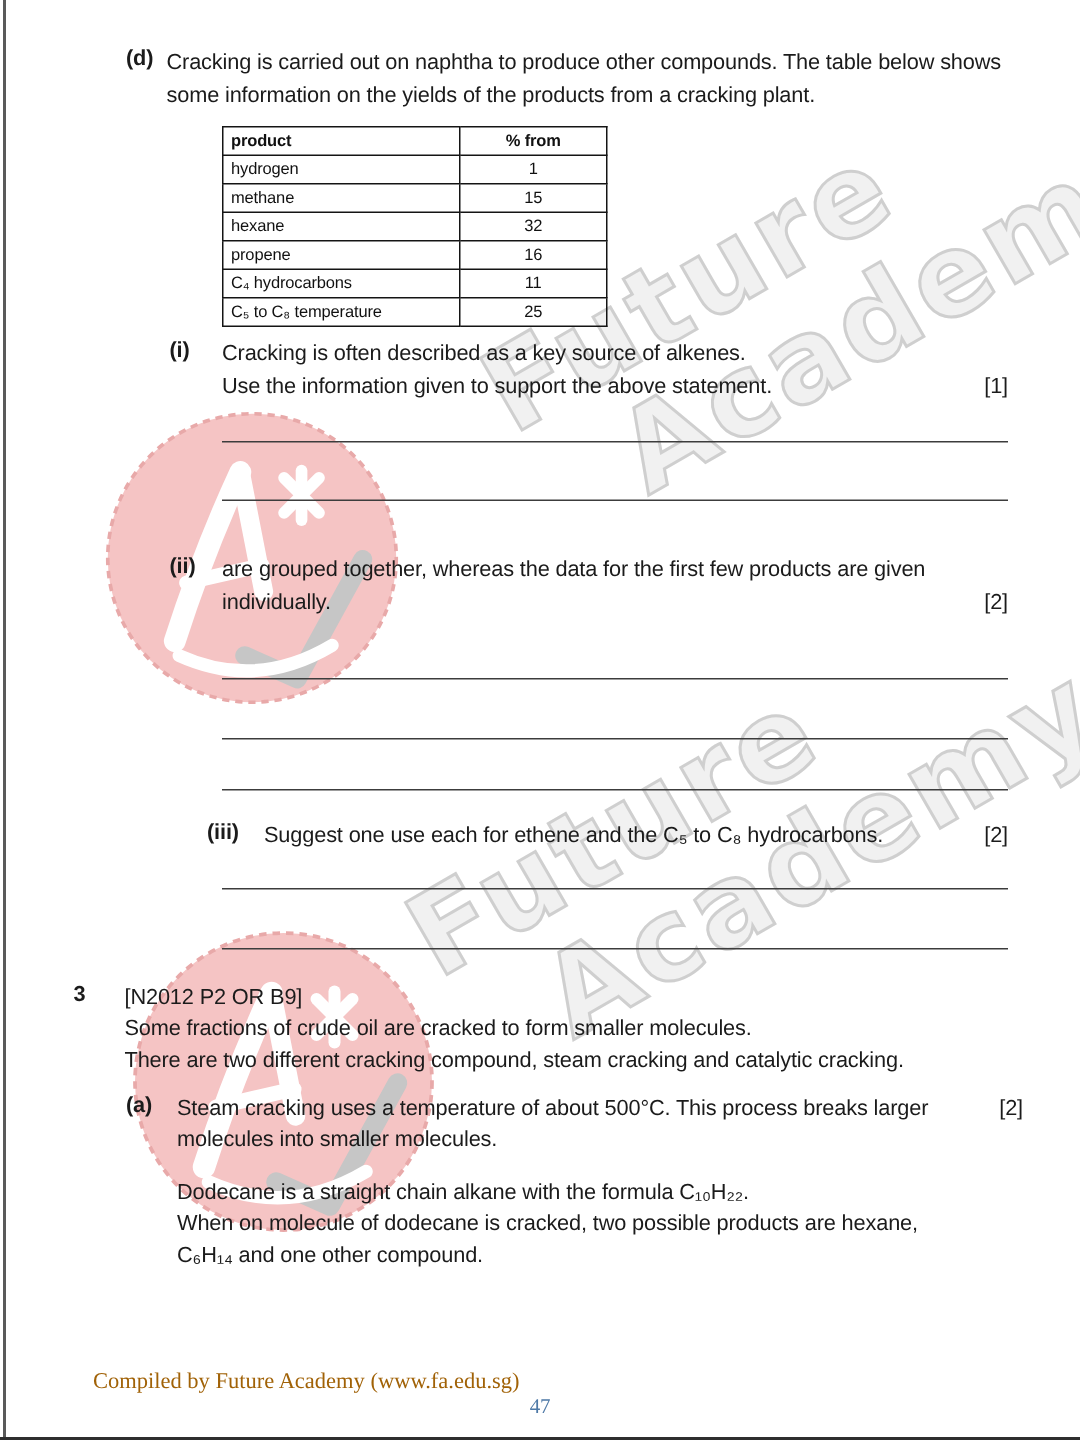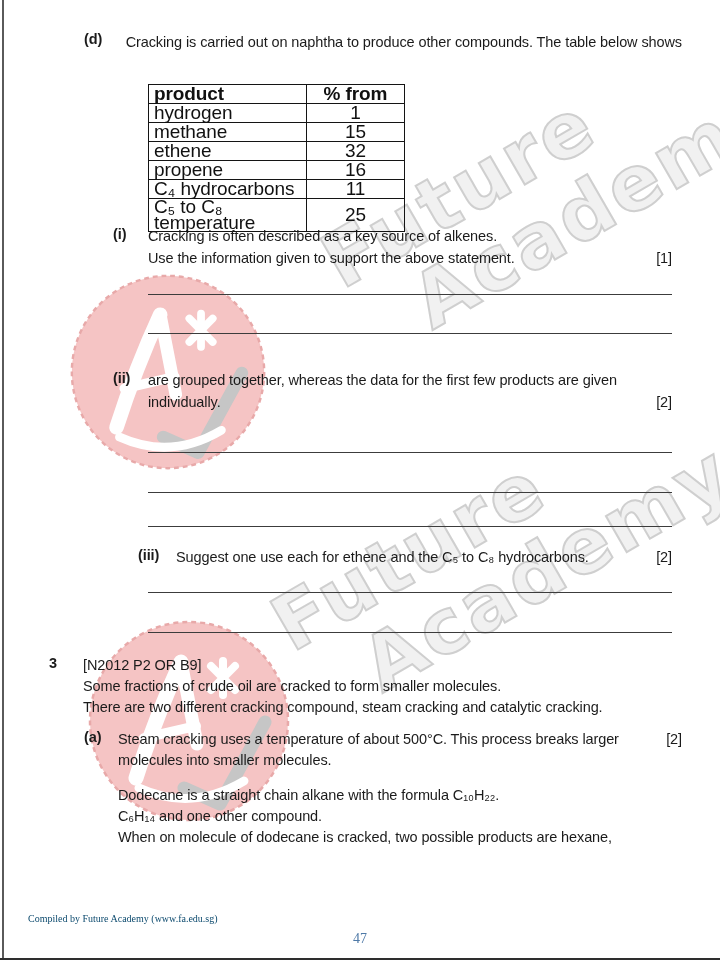--- a/index.html
+++ b/index.html
@@ -26,40 +26,40 @@
   .wm .l2 { margin-left:58px; }
 
   
   .logo { position:absolute; z-index:0; }
 
   
   .q { position:absolute; display:flex; align-items:flex-start; z-index:2; }
   .qlab { font-weight:bold; flex:none; }
   .qtxt { flex:1; }
   .qline { position:relative; line-height:21.5px; }
-  .lh22 .qline { line-height:22px;text-align:right; }
+  .lh22 .qline { line-height:22px; }
   .lh21 .qline { line-height:21px; }
   .mark { position:absolute; right:0; top:0; }
 
   table.yield { position:absolute; left:148px; top:84px; z-index:2;
-    border-collapse:collapse; font-size:19px; color:#111; }
+    border-collapse:collapse; font-size:11px; color:#111; }
   table.yield th, table.yield td {
     border:1.6px solid #141414; height:19px; line-height:16px;
     padding:0 5px; text-align:left; font-weight:normal;
   }
   table.yield th { font-weight:bold; }
   table.yield .c1 { width:158px; }
   table.yield .c2 { width:98px; text-align:center; }
 
   .ansline { position:absolute; z-index:2; left:148px; width:524px; height:0;
     border-bottom:1.5px solid #3c3c3c; }
 
-  .footer-serif { position:absolute; z-index:2; left:28px; top:913px;
-    font-family:"Liberation Serif","DejaVu Serif",serif; font-size:10px;
-    letter-spacing:0; color:#0c4a6e; }
+  .footer-serif { position:absolute; z-index:2; left:62px; top:913px;
+    font-family:"Liberation Serif","DejaVu Serif",serif; font-size:15px;
+    letter-spacing:0; color:#a16207; }
   .pagenum { position:absolute; z-index:2; left:0; top:931px; width:720px;
     text-align:center; font-family:"Liberation Serif","DejaVu Serif",serif;
     font-size:14px; color:#4e79a7; }
 </style>
 </head>
 <body>
 
 <div class="page">
 
   <div class="border-left"></div>
@@ -98,41 +98,42 @@
       <path d="M139 45 L139 79" stroke="#ffffff" stroke-width="8" stroke-linecap="round"></path>
       <path d="M100 172 L136 188 L181 106" stroke="#c6c6c6" stroke-width="13" fill="none" stroke-linecap="round" stroke-linejoin="round"></path>
       <path d="M55 172 Q108 196 160 165" stroke="#ffffff" stroke-width="9" fill="none" stroke-linecap="round"></path>
     </svg>
   </div>
 
   <div class="q lh22" style="left:84px; top:31px; width:598px;">
     <span class="qlab" style="width:27px;">(d)</span>
     <div class="qtxt">
       <div class="qline">Cracking is carried out on naphtha to produce other compounds. The table below shows</div>
+      <div class="qline">some information on the yields of the products from a cracking plant.</div>
     </div>
   </div>
 
   <table class="yield">
     <thead>
       <tr>
         <th class="c1">product</th>
         <th class="c2">% from</th>
       </tr>
     </thead>
     <tbody>
       <tr>
         <td class="c1">hydrogen</td>
         <td class="c2">1</td>
       </tr>
       <tr>
         <td class="c1">methane</td>
         <td class="c2">15</td>
       </tr>
       <tr>
-        <td class="c1">ethene</td>
+        <td class="c1">hexane</td>
         <td class="c2">32</td>
       </tr>
       <tr>
         <td class="c1">propene</td>
         <td class="c2">16</td>
       </tr>
       <tr>
         <td class="c1">C₄ hydrocarbons</td>
         <td class="c2">11</td>
       </tr>
@@ -198,21 +199,21 @@
         <span>Steam cracking uses a temperature of about 500°C. This process breaks larger</span>
         <span class="mark">[2]</span>
       </div>
       <div class="qline">molecules into smaller molecules.</div>
     </div>
   </div>
 
   <div class="q lh21" style="left:118px; top:785px; width:554px;">
     <div class="qtxt">
       <div class="qline">Dodecane is a straight chain alkane with the formula C₁₀H₂₂.</div>
+      <div class="qline">When on molecule of dodecane is cracked, two possible products are hexane,</div>
       <div class="qline">C₆H₁₄ and one other compound.</div>
-      <div class="qline">When on molecule of dodecane is cracked, two possible products are hexane,</div>
     </div>
   </div>
 
   <div class="footer-serif">Compiled by Future Academy (www.fa.edu.sg)</div>
   <div class="pagenum">47</div>
 
 </div>
 
 </body></html>

